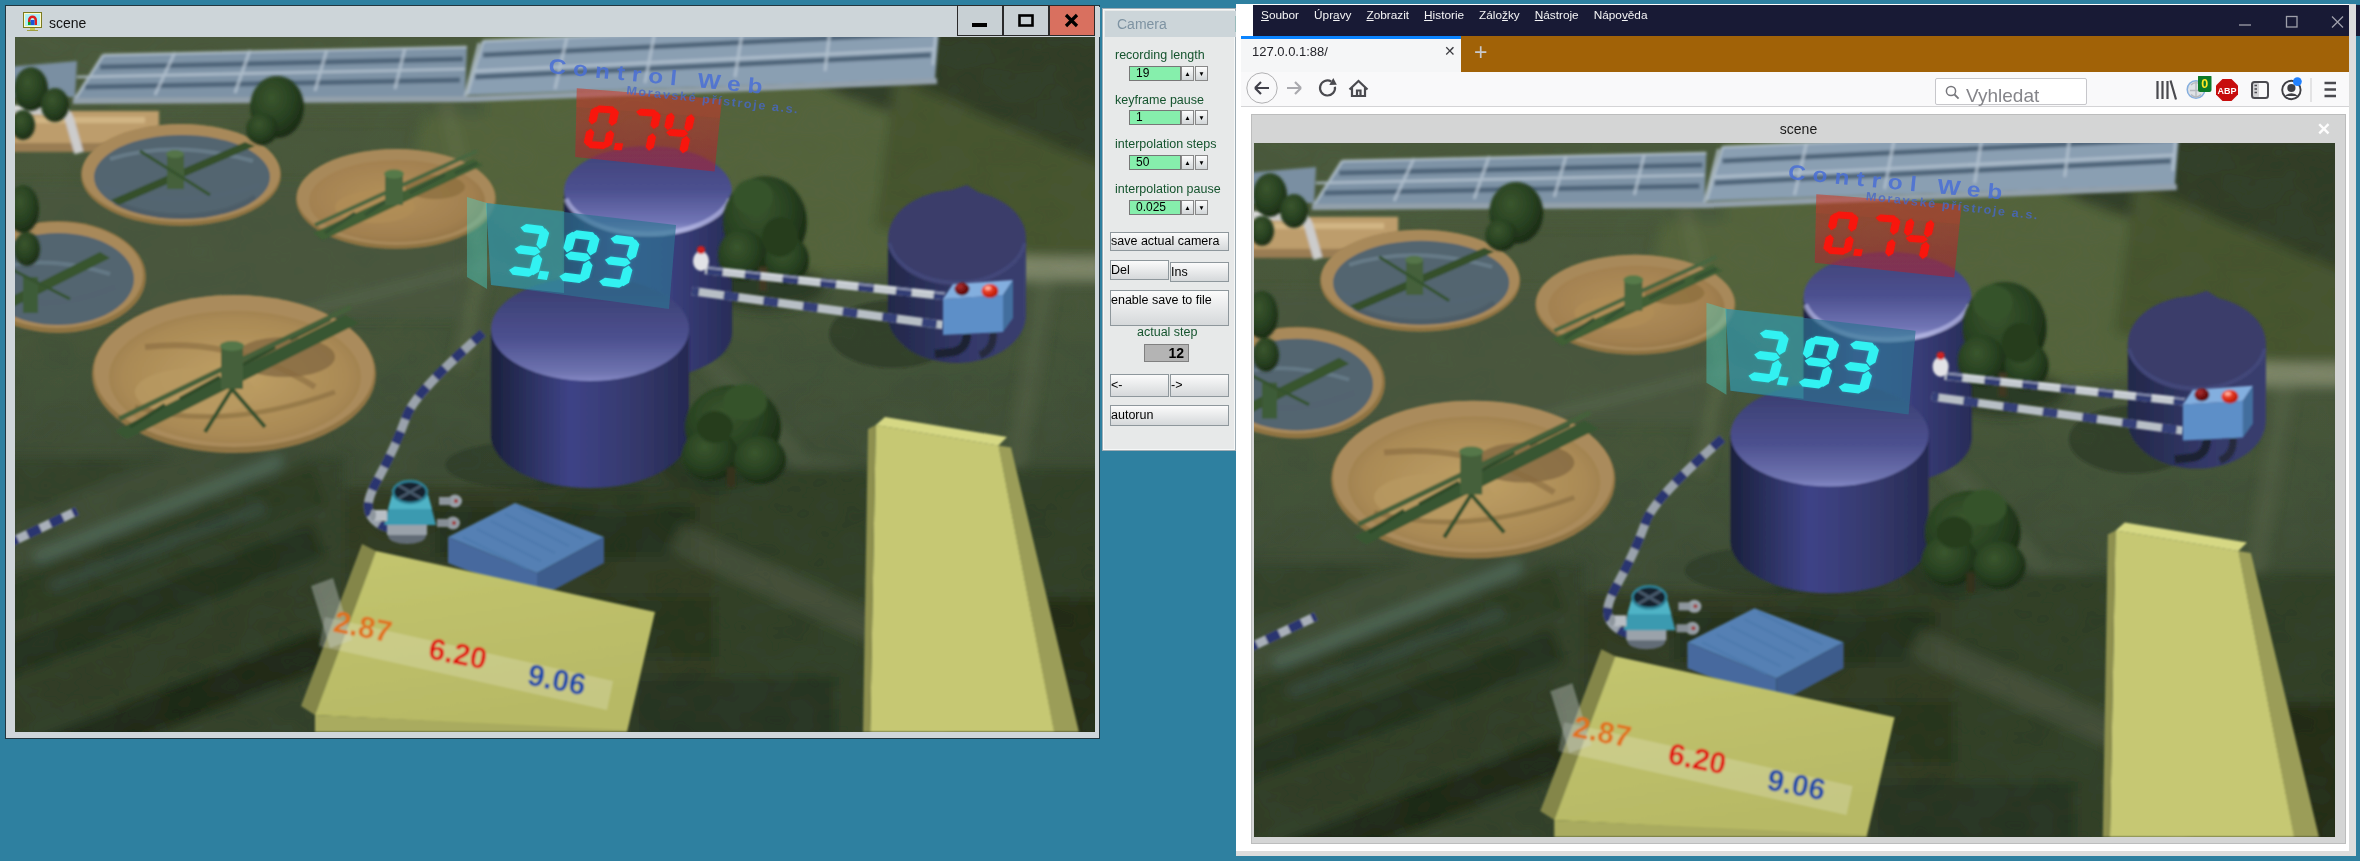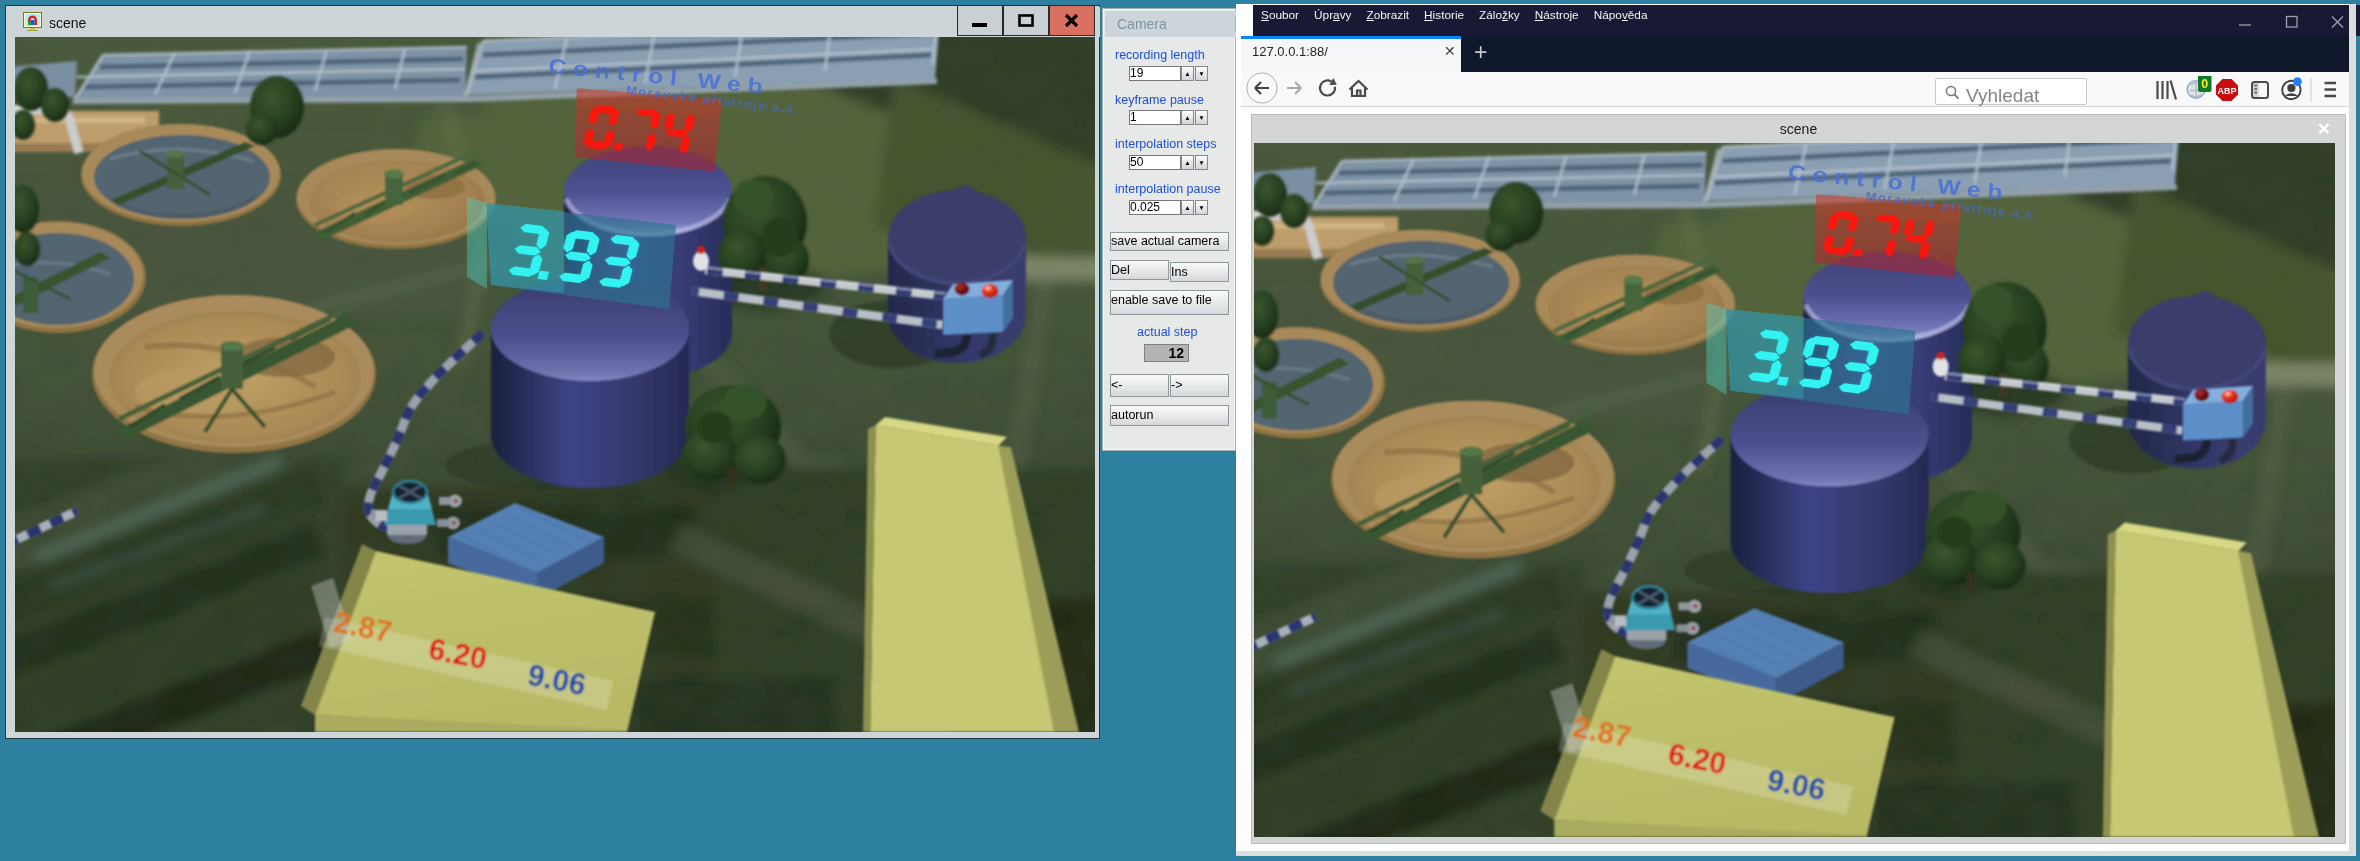--- a/index.html
+++ b/index.html
@@ -11,31 +11,31 @@
 .lbtn{position:absolute;top:-1px;height:31px;width:46px;border:1px solid #2a2a2a;text-align:center;color:#000;font-weight:bold;}
 #lmin{left:950.5px;background:#c8d0d4;}
 #lmax{left:996.5px;background:#c8d0d4;}
 #lclose{left:1042.5px;background:#d9705f;}
 #lscene{left:9px;top:30.5px;width:1080px;height:695px;}
 
 #cpanel{left:1102px;top:8px;width:134px;height:443px;background:#e7e9e9;border:1px solid #9fadb5;box-shadow:0 0 0 1px #f6f8f8 inset;}
 #chdr{left:2px;top:2px;width:152px;height:26px;background:#ccd5d9;}
 #chdr .t{position:absolute;left:12px;top:5px;font-size:14px;color:#7e93a2;}
 #cx{position:absolute;right:5px;top:5px;width:17px;height:16px;border:1px solid #9bb;color:#8a9aa6;font-size:11px;text-align:center;line-height:14px;background:#d6dee2;}
-.clab{position:absolute;left:12px;font-size:12.5px;color:#1d4ed8;}
-.cinp{position:absolute;left:26px;width:52px;height:15px;background:#ffffff;border:1px solid #777;font-size:12px;line-height:13px;color:#000;}
+.clab{position:absolute;left:12px;font-size:12.5px;color:#14532d;}
+.cinp{position:absolute;left:26px;width:52px;height:15px;background:#86efac;border:1px solid #777;font-size:12px;padding-left:6px;line-height:13px;color:#000;}
 .csp{position:absolute;width:13px;height:15px;background:linear-gradient(#fdfdfd,#d2d6d8);border:1px solid #888;font-size:6.5px;text-align:center;line-height:13px;color:#000;padding:0;}
 .cbtn{position:absolute;background:linear-gradient(#fbfbfb,#d5d8da);border:1px solid #8e979c;font-size:12.5px;color:#000;text-align:left;}
 
 #ffout{left:1236px;top:4px;width:1120px;height:852px;background:#fff;}
 #ffright{left:1113px;top:0;width:7px;height:852px;background:#dcdddd;}
 #ffbot{left:0;top:847px;width:1120px;height:5px;background:#dcdddd;}
 #ffmenu{left:17px;top:1px;width:1108px;height:31px;background:#181a35;}
 #ffmenu span{color:#f4f4f5;font-size:11.8px;margin-right:15px;}
-#fftabs{left:5px;top:32px;width:1108px;height:36px;background:#0f172a;}
+#fftabs{left:5px;top:32px;width:1108px;height:36px;background:#a16207;}
 #fftab{position:absolute;left:0;top:0;width:220px;height:36px;background:#f5f6f7;border-top:3px solid #0a84ff;}
 #fftab .tl{position:absolute;left:11px;top:5px;font-size:13px;color:#24242a;}
 #fftab .tx{position:absolute;left:203px;top:4px;font-size:14px;color:#3c3c41;}
 #ffplus{position:absolute;left:233px;top:3px;font-size:23px;font-weight:400;color:#c9cacd;}
 #ffnav{left:5px;top:68px;width:1108px;height:35px;background:#f9f9fa;border-bottom:1px solid #d4d4d6;}
 #ffurl{position:absolute;left:206px;top:6px;width:477px;height:27px;background:#fff;border:1px solid #c7c7cb;border-radius:2px;}
 #ffsearch{position:absolute;left:694px;top:6px;width:152px;height:27px;background:#fff;border:1px solid #c7c7cb;border-radius:2px;}
 #ffpage{left:5px;top:103px;width:1108px;height:744px;background:#fff;}
 #sframe{left:10px;top:7px;width:1095px;height:729.5px;background:#d4d5d5;border:1px solid #bcbdbd;}
 #sframe .st{position:absolute;left:0;top:6px;width:100%;text-align:center;font-size:14px;color:#1a1a1a;}
@@ -435,21 +435,21 @@
  <span class="cinp" style="top:146px">50</span>
  <span class="csp" style="left:78px;top:146px">▲</span>
     <span class="csp" style="left:92px;top:146px">▼</span>
  <span class="clab" style="top:173px">interpolation pause</span>
  <span class="cinp" style="top:191px">0.025</span>
  <span class="csp" style="left:78px;top:191px">▲</span>
     <span class="csp" style="left:92px;top:191px">▼</span>
  <span class="cbtn" style="left:7px;top:223px;width:119px;height:19px;line-height:17px">save actual camera</span>
  <span class="cbtn" style="left:7px;top:251px;width:59px;height:20px;line-height:18px">Del</span>
  <span class="cbtn" style="left:67px;top:253px;width:59px;height:20px;line-height:18px">Ins</span>
- <span class="cbtn" style="left:7px;top:281px;width:119px;height:25px;line-height:18px">enable save to file</span>
+ <span class="cbtn" style="left:7px;top:281px;width:119px;height:36px;line-height:18px">enable save to file</span>
  <span class="clab" style="left:34px;top:316px">actual step</span>
  <span class="abs" style="left:41px;top:335px;width:45px;height:18px;background:#b4b4b4;border:1px solid #808080;font-size:14px;font-weight:bold;text-align:right;padding-right:4px;line-height:16px">12</span>
  <span class="cbtn" style="left:7px;top:365px;width:59px;height:23px;line-height:21px">&lt;-</span>
  <span class="cbtn" style="left:67px;top:365px;width:59px;height:23px;line-height:21px">-&gt;</span>
  <span class="cbtn" style="left:7px;top:396px;width:119px;height:21px;line-height:19px">autorun</span>
 </div>
 <div class="abs" id="ffout">
  <div class="abs" id="ffmenu">
   <span style="margin-left:8px"><u>S</u>oubor</span><span>Úpr<u>a</u>vy</span><span><u>Z</u>obrazit</span><span><u>H</u>istorie</span><span>Zálo<u>ž</u>ky</span><span><u>N</u>ástroje</span><span>Nápo<u>v</u>ěda</span>
   <svg class="abs" style="left:984px;top:10px" width="120" height="14" viewBox="0 0 120 14">

